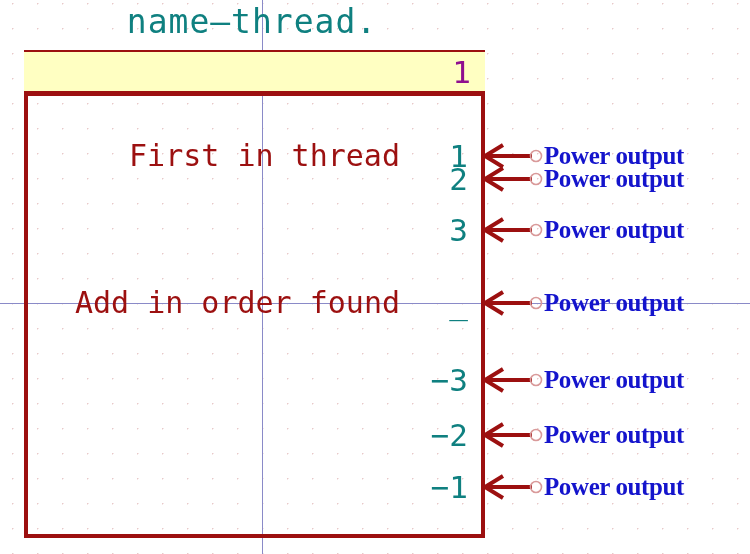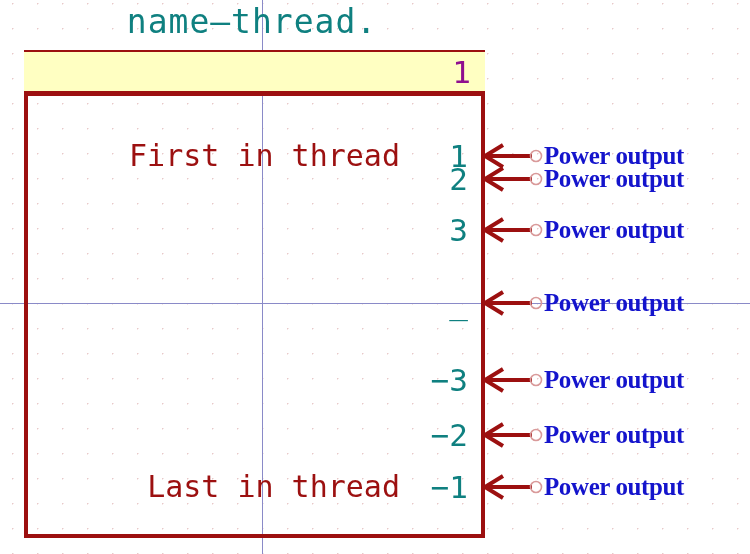--- a/index.html
+++ b/index.html
@@ -196,20 +196,21 @@
       <svg width="284" height="44" viewBox="0 0 284 44">
         <path d="M 37 11 L 19 22 L 37 33" fill="none" stroke="#9c1010" stroke-width="4" stroke-linecap="butt" stroke-linejoin="miter"></path>
         <line x1="19" y1="22" x2="66" y2="22" stroke="#9c1010" stroke-width="4"></line>
         <circle cx="70" cy="22" r="5.5" fill="none" stroke="#d99a9a" stroke-width="1.6"></circle>
       </svg>
       <span class="pin-type-label">Power output</span>
     </div>
   </div>
 
   <div class="pin-row" style="top: 281px;">
+    <span class="pin-name">Add in order found</span>
     <span class="pin-num">_</span>
     <div class="pin-graphic">
       <svg width="284" height="44" viewBox="0 0 284 44">
         <path d="M 37 11 L 19 22 L 37 33" fill="none" stroke="#9c1010" stroke-width="4" stroke-linecap="butt" stroke-linejoin="miter"></path>
         <line x1="19" y1="22" x2="66" y2="22" stroke="#9c1010" stroke-width="4"></line>
         <circle cx="70" cy="22" r="5.5" fill="none" stroke="#d99a9a" stroke-width="1.6"></circle>
       </svg>
       <span class="pin-type-label">Power output</span>
     </div>
   </div>
@@ -234,21 +235,20 @@
       <svg width="284" height="44" viewBox="0 0 284 44">
         <path d="M 37 11 L 19 22 L 37 33" fill="none" stroke="#9c1010" stroke-width="4" stroke-linecap="butt" stroke-linejoin="miter"></path>
         <line x1="19" y1="22" x2="66" y2="22" stroke="#9c1010" stroke-width="4"></line>
         <circle cx="70" cy="22" r="5.5" fill="none" stroke="#d99a9a" stroke-width="1.6"></circle>
       </svg>
       <span class="pin-type-label">Power output</span>
     </div>
   </div>
 
   <div class="pin-row" style="top: 465px;">
-    <span class="pin-name">Last in thread</span>
     <span class="pin-num">−1</span>
     <div class="pin-graphic">
       <svg width="284" height="44" viewBox="0 0 284 44">
         <path d="M 37 11 L 19 22 L 37 33" fill="none" stroke="#9c1010" stroke-width="4" stroke-linecap="butt" stroke-linejoin="miter"></path>
         <line x1="19" y1="22" x2="66" y2="22" stroke="#9c1010" stroke-width="4"></line>
         <circle cx="70" cy="22" r="5.5" fill="none" stroke="#d99a9a" stroke-width="1.6"></circle>
       </svg>
       <span class="pin-type-label">Power output</span>
     </div>
   </div>

